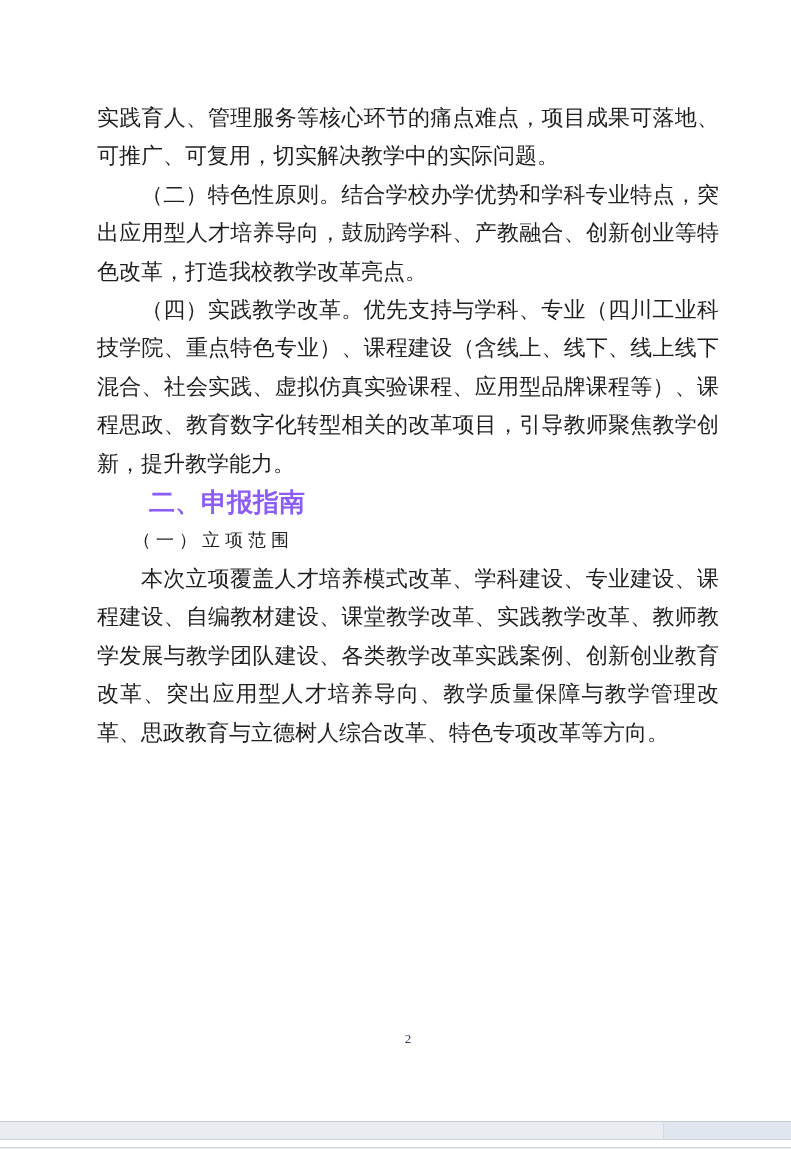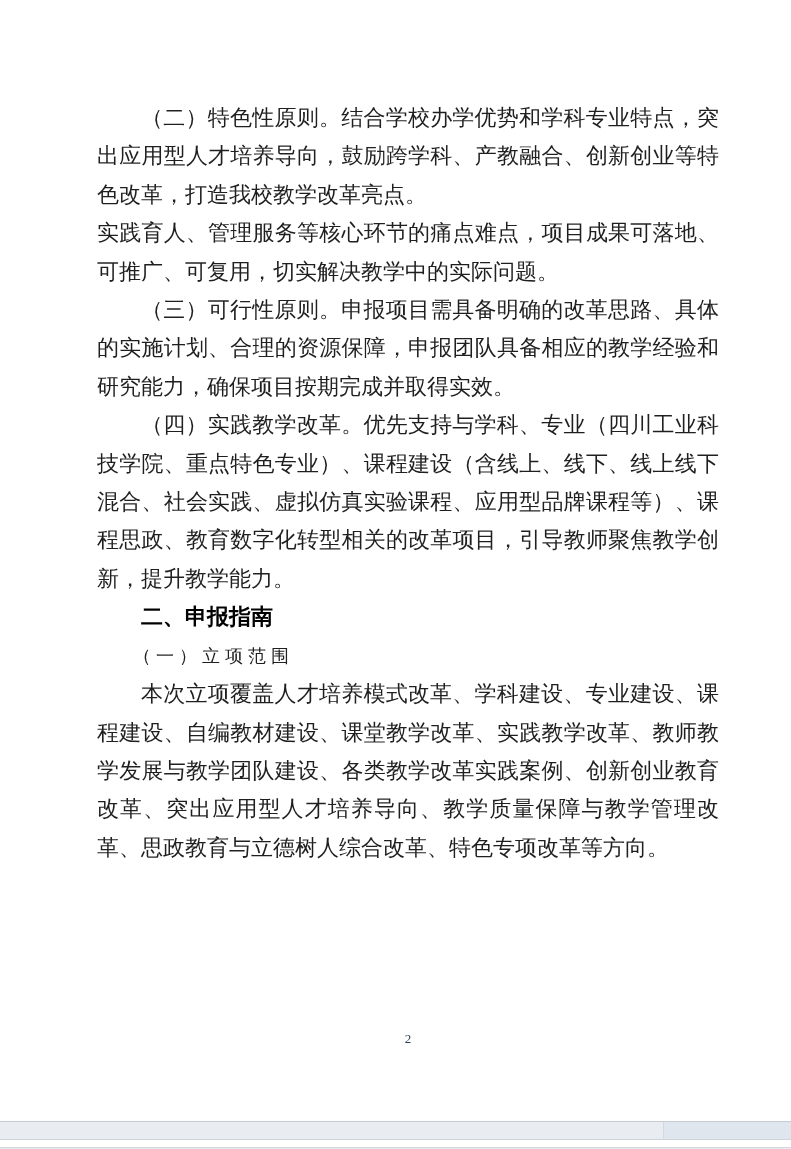--- a/index.html
+++ b/index.html
@@ -37,22 +37,22 @@
   }
   .para { text-indent: 2em; }
   .para.no-indent { text-indent: 0; }
   .kai {
     
     font-family: "DejaVu Serif", serif;
   }
   h1.sec {
     font-family: "Liberation Sans", sans-serif;
     font-weight: bold;
-    font-size: 22px;
-    color: #000000;
+    font-size: 26px;
+    color: #8b5cf6;
     text-indent: 2em;
   }
   h2.subsec {
     font-family: "DejaVu Serif", serif;
     font-size: 18px;
     letter-spacing: 5px;
     text-indent: 2em;
   }
   .page-num {
     position: absolute;
@@ -98,31 +98,28 @@
     border-top: 1px solid #d2d7dc;
   }
 </style>
 </head>
 <body>
 
 <div class="app">
 
   <div class="content">
 
-    <p class="para">
-      <span class="kai">（二）特色性原则。</span><span>结合学校办学优势和学科专业特点，突出应用型人才培养导向，鼓励跨学科、产教融合、创新创业等特色改革，打造我校教学改革亮点。</span>
-    </p>
-
     <p class="para no-indent">
       <span>实践育人、管理服务等核心环节的痛点难点，项目成果可落地、可推广、可复用，切实解决教学中的实际问题。</span>
     </p>
 
     <p class="para">
-      <span class="kai">（三）可行性原则。</span><span>申报项目需具备明确的改革思路、具体的实施计划、合理的资源保障，申报团队具备相应的教学经验和研究能力，确保项目按期完成并取得实效。</span>
+      <span class="kai">（二）特色性原则。</span><span>结合学校办学优势和学科专业特点，突出应用型人才培养导向，鼓励跨学科、产教融合、创新创业等特色改革，打造我校教学改革亮点。</span>
     </p>
+
 
     <p class="para">
       <span class="kai">（四）实践教学改革。</span><span>优先支持与学科、专业（四川工业科技学院、重点特色专业）、课程建设（含线上、线下、线上线下混合、社会实践、虚拟仿真实验课程、应用型品牌课程等）、课程思政、教育数字化转型相关的改革项目，引导教师聚焦教学创新，提升教学能力。</span>
     </p>
 
     <h1 class="sec">二、申报指南</h1>
 
     <h2 class="subsec">（一）立项范围</h2>
 
     <p class="para">

